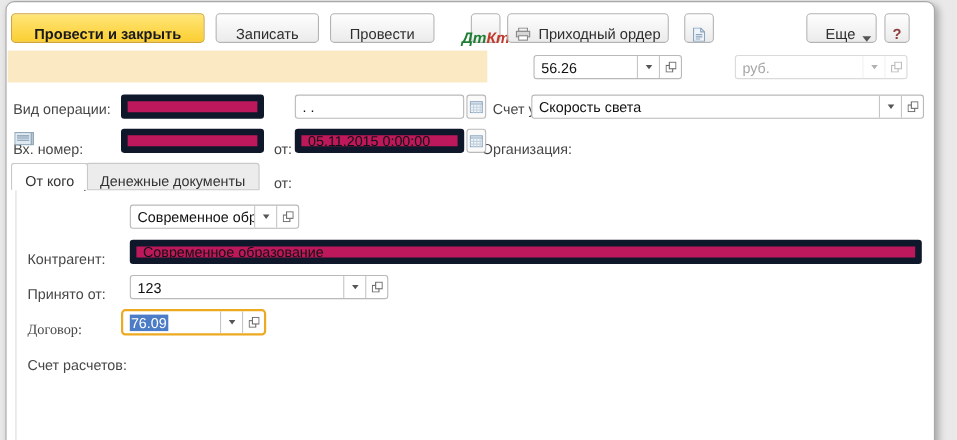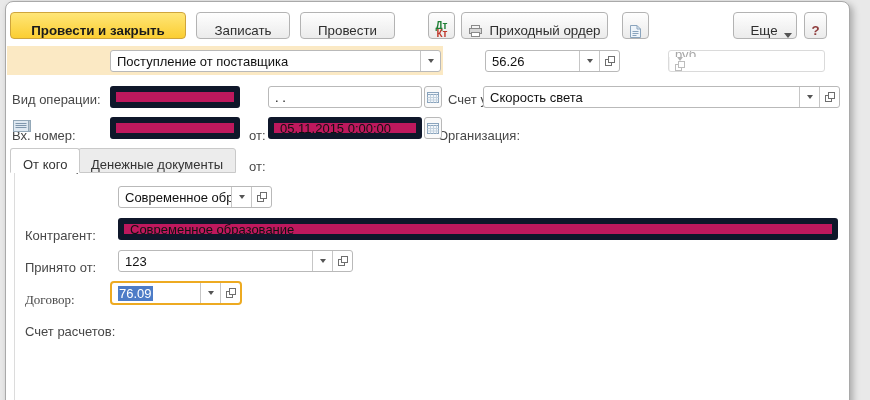--- a/index.html
+++ b/index.html
@@ -7,35 +7,35 @@
         font-family:"Liberation Sans",sans-serif;font-size:13px;color:#2e2e2e;}
   .window{position:absolute;left:5px;top:1px;width:843px;height:420px;background:#fff;
           border:1px solid #a9a9a9;border-radius:8px;box-shadow:3px 3px 7px rgba(0,0,0,.28);}
   
   .btn{position:absolute;top:12px;height:27px;box-sizing:border-box;border:1px solid #b3b3b3;
        border-radius:4px;background:linear-gradient(#fefefe,#ebebeb);display:flex;align-items:flex-end;
        justify-content:center;gap:6px;cursor:pointer;padding:0 8px;white-space:nowrap;color:#2e2e2e;}
   .btn.primary{background:linear-gradient(#ffe678,#fbce32);border-color:#cfa53c;font-weight:bold;color:#1a1a1a;}
   .btn .caret{width:0;height:0;border-left:4px solid transparent;border-right:4px solid transparent;border-top:5px solid #555;}
   .btn.help{font-weight:bold;color:#8e3b3b;}
-  .dtkt{display:flex;flex-direction:column;line-height:8px;font-size:10px;font-weight:bold;}
+  .dtkt{display:flex;line-height:8px;font-size:14px;font-weight:bold;font-style:italic;}
   .dtkt .dt{color:#1e7e34;align-self:flex-start;}
   .dtkt .kt{color:#c0392b;align-self:flex-end;}
   
   .lbl{position:absolute;height:22px;line-height:22px;color:#474747;white-space:nowrap;margin-top:39px;}
   .lbl.dis{color:#a6a6a6;}
   .hl-row{position:absolute;left:7px;top:46px;width:436px;height:29px;background:#fbe9c4;}
   .inp{position:absolute;height:22px;box-sizing:border-box;border:6px solid #0f172a;border-radius:3px;
        background:#be185d;color:#111;font:13px "Liberation Sans",sans-serif;padding:0 6px;outline:none;}
   .combo{position:absolute;height:22px;box-sizing:border-box;display:flex;background:#fff;
          border:1px solid #b9b9b9;border-radius:3px;}
   .combo .txt{flex:1;display:flex;align-items:center;padding:0 6px;color:#111;overflow:hidden;white-space:nowrap;}
   .combo .seg{width:19px;border-left:1px solid #c6c6c6;display:flex;align-items:center;justify-content:center;cursor:pointer;}
   .arrow{width:0;height:0;border-left:3.5px solid transparent;border-right:3.5px solid transparent;border-top:4px solid #555;}
-  .combo.dis{border-color:#dadada;flex-direction:column;}
+  .combo.dis{border-color:#dadada;}
   .combo.dis .txt{color:#a6a6a6;}
   .combo.dis .seg{border-left-color:#e3e3e3;opacity:.45;}
   .combo.focus{border:2px solid #edaa21;border-radius:4px;height:24px;}
   .placeholder{color:#b3b3b3;white-space:pre;}
   .sel{background:#4d7cc7;color:#fff;padding:0 1px;}
   .calbtn{position:absolute;width:18px;height:22px;box-sizing:border-box;border:1px solid #b9b9b9;border-radius:3px;
           background:#fafafa;display:flex;align-items:center;justify-content:center;cursor:pointer;}
   
   .tab{position:absolute;top:148px;height:25px;box-sizing:border-box;border:1px solid #c9c9c9;
        border-radius:3px 3px 0 0;display:flex;align-items:flex-end;padding:0 12px;background:#ececec;
@@ -89,26 +89,20 @@
   <button class="btn" style="left:733px;width:64px;padding-left:20px;">
     <span>Еще</span>
     <span class="caret"></span>
   </button>
   <button class="btn help" style="left:804px;width:23px;padding:0;">
     <span>?</span>
   </button>
 
   <div class="hl-row"></div>
   <div class="lbl" style="left:12px;top:50px;">Вид операции:</div>
-  <div class="combo" style="left:110px;top:50px;width:331px;">
-    <div class="txt">Поступление от поставщика</div>
-    <div class="seg">
-        <span class="arrow"></span>
-      </div>
-  </div>
   <div class="lbl" style="left:448px;top:50px;">Счет учета:</div>
   <div class="combo" style="left:485px;top:50px;width:135px;">
     <div class="txt">56.26</div>
     <div class="seg">
         <span class="arrow"></span>
       </div>
     <div class="seg">
       <span class="icon">
         <svg width="10" height="10" viewBox="0 0 10 10">
           <rect x="0.5" y="3.5" width="6" height="6" fill="#fff" stroke="#6e6e6e"></rect>

